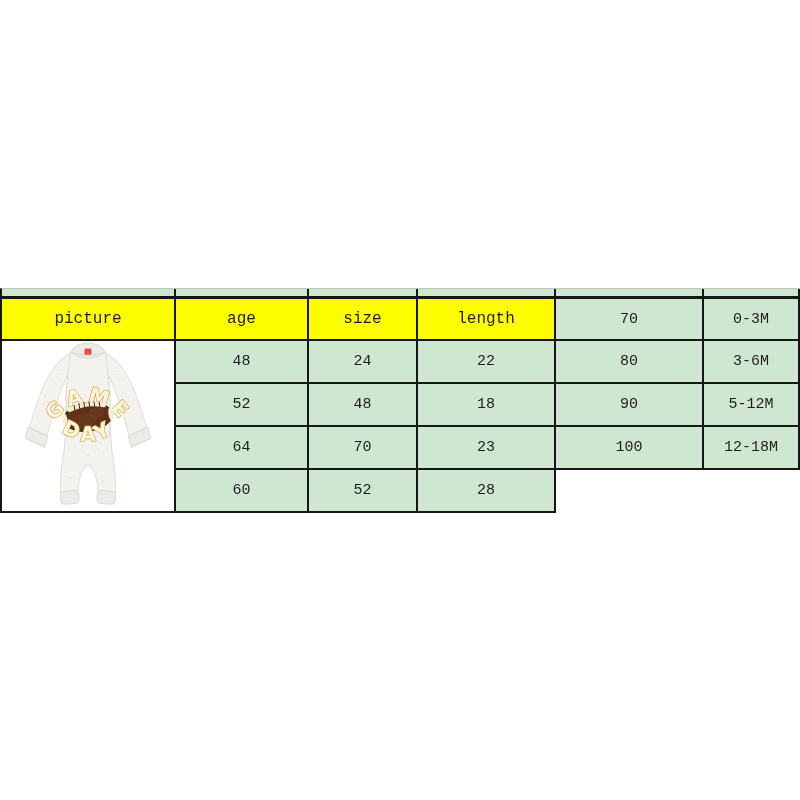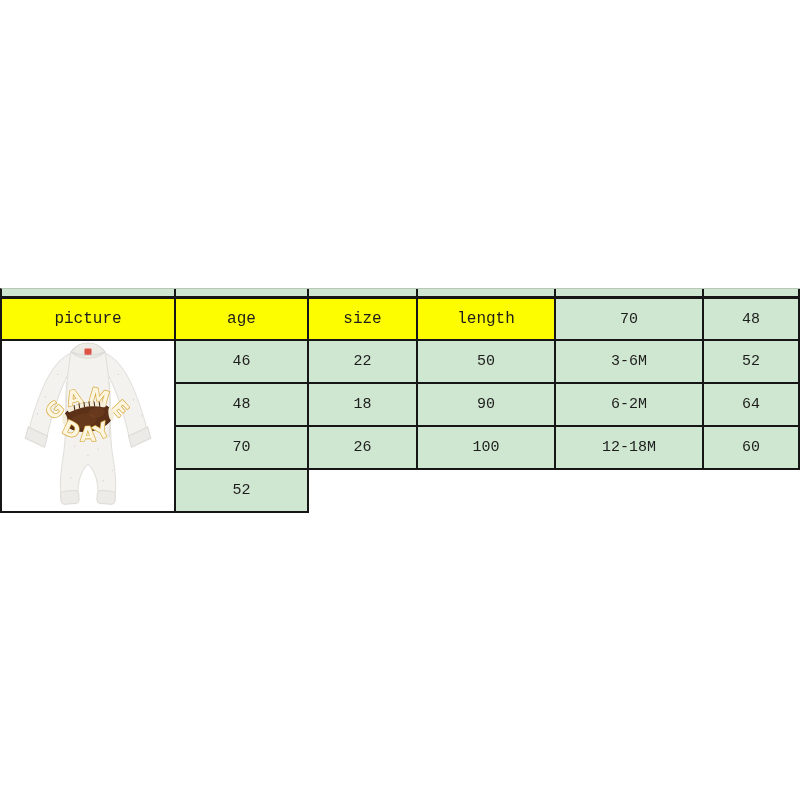--- a/index.html
+++ b/index.html
@@ -107,35 +107,37 @@
             <line x1="88" y1="61.8" x2="88" y2="66.8"></line>
           </g>
         </g>
         <text class="patch-text" font-size="20" letter-spacing="4" fill="#fcf5e0" stroke="#d8a93c" stroke-width="1.4">
           <textPath href="#arcBot" startOffset="50%" text-anchor="middle">DAY</textPath>
         </text>
       </svg>
     </div>
 
     <div class="cell">70</div>
+    <div class="cell">0-3M</div>
     <div class="cell">48</div>
-    <div class="cell">46</div>
+    <div class="cell">24</div>
     <div class="cell">22</div>
 
-    <div class="cell">50</div>
+    <div class="cell">80</div>
     <div class="cell">3-6M</div>
     <div class="cell">52</div>
     <div class="cell">48</div>
     <div class="cell">18</div>
 
     <div class="cell">90</div>
-    <div class="cell">6-2M</div>
+    <div class="cell">5-12M</div>
     <div class="cell">64</div>
     <div class="cell">70</div>
-    <div class="cell">26</div>
+    <div class="cell">23</div>
 
     <div class="cell">100</div>
     <div class="cell">12-18M</div>
     <div class="cell">60</div>
     <div class="cell">52</div>
+    <div class="cell">28</div>
 
   </div>
 </div>
 
 </body></html>

